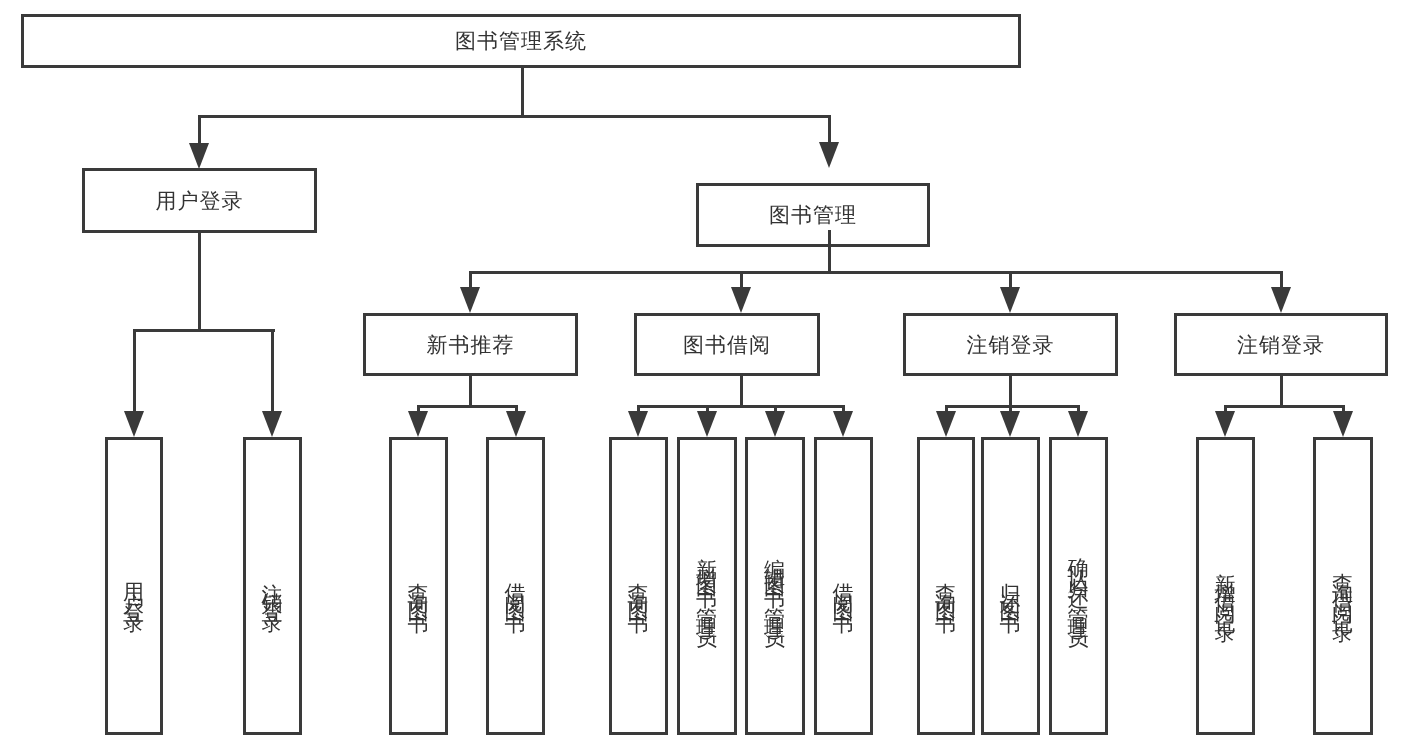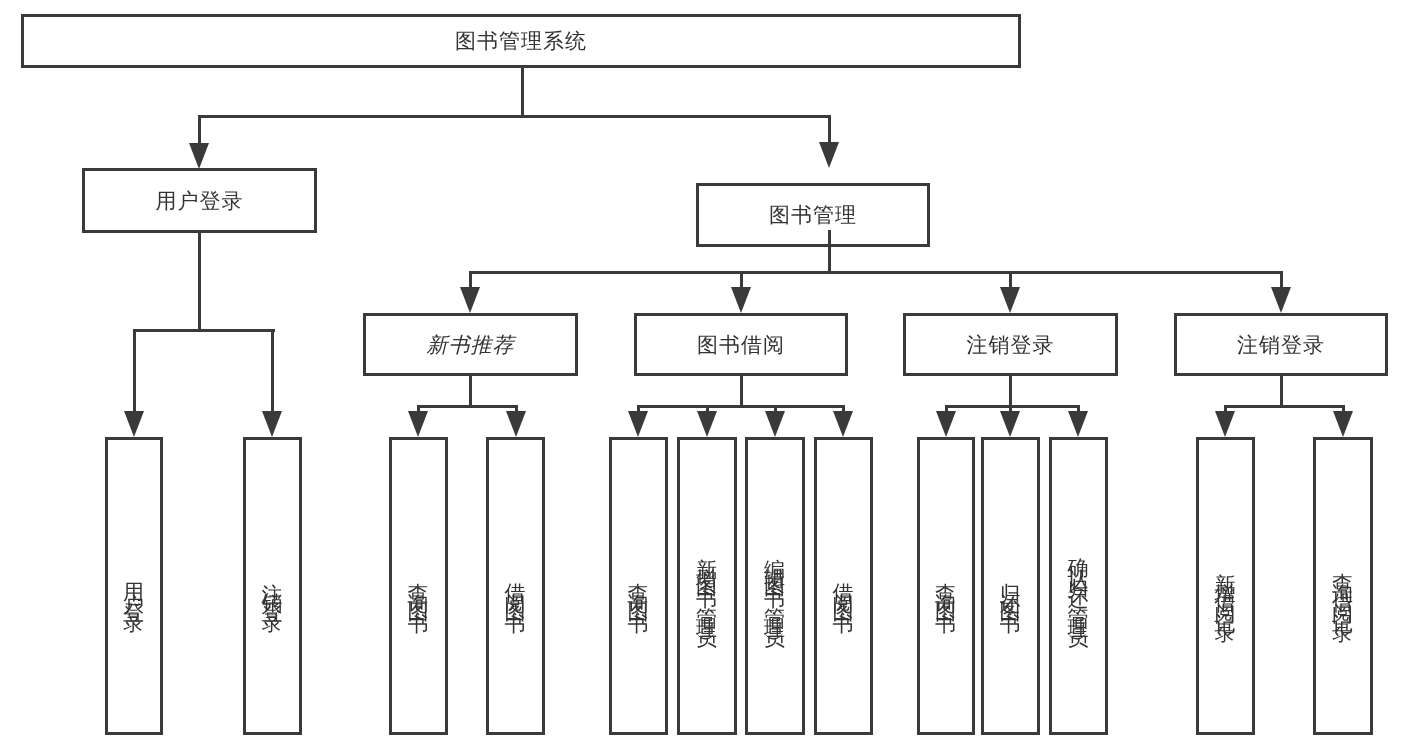--- a/index.html
+++ b/index.html
@@ -57,24 +57,24 @@
   </div>
 
   <div class="node" style="left:82px;top:168px;width:235px;height:65px;">
     <span>用户登录</span>
   </div>
 
   <div class="node" style="left:696px;top:168px;width:234px;height:64px;margin-top:15px;">
     <span>图书管理</span>
   </div>
 
-  <div class="node" style="left:363px;top:313px;width:215px;height:63px;font-style:italic;">
+  <div class="node" style="left:363px;top:313px;width:215px;height:63px;">
     <span>新书推荐</span>
   </div>
-  <div class="node" style="left:634px;top:313px;width:214px;height:63px;">
+  <div class="node" style="left:634px;top:313px;width:186px;height:63px;">
     <span>图书借阅</span>
   </div>
   <div class="node" style="left:903px;top:313px;width:215px;height:63px;">
     <span>注销登录</span>
   </div>
   <div class="node" style="left:1174px;top:313px;width:214px;height:63px;">
     <span>注销登录</span>
   </div>
 
   <div class="node vert" style="left:105px;top:437px;width:58px;height:298px;">

